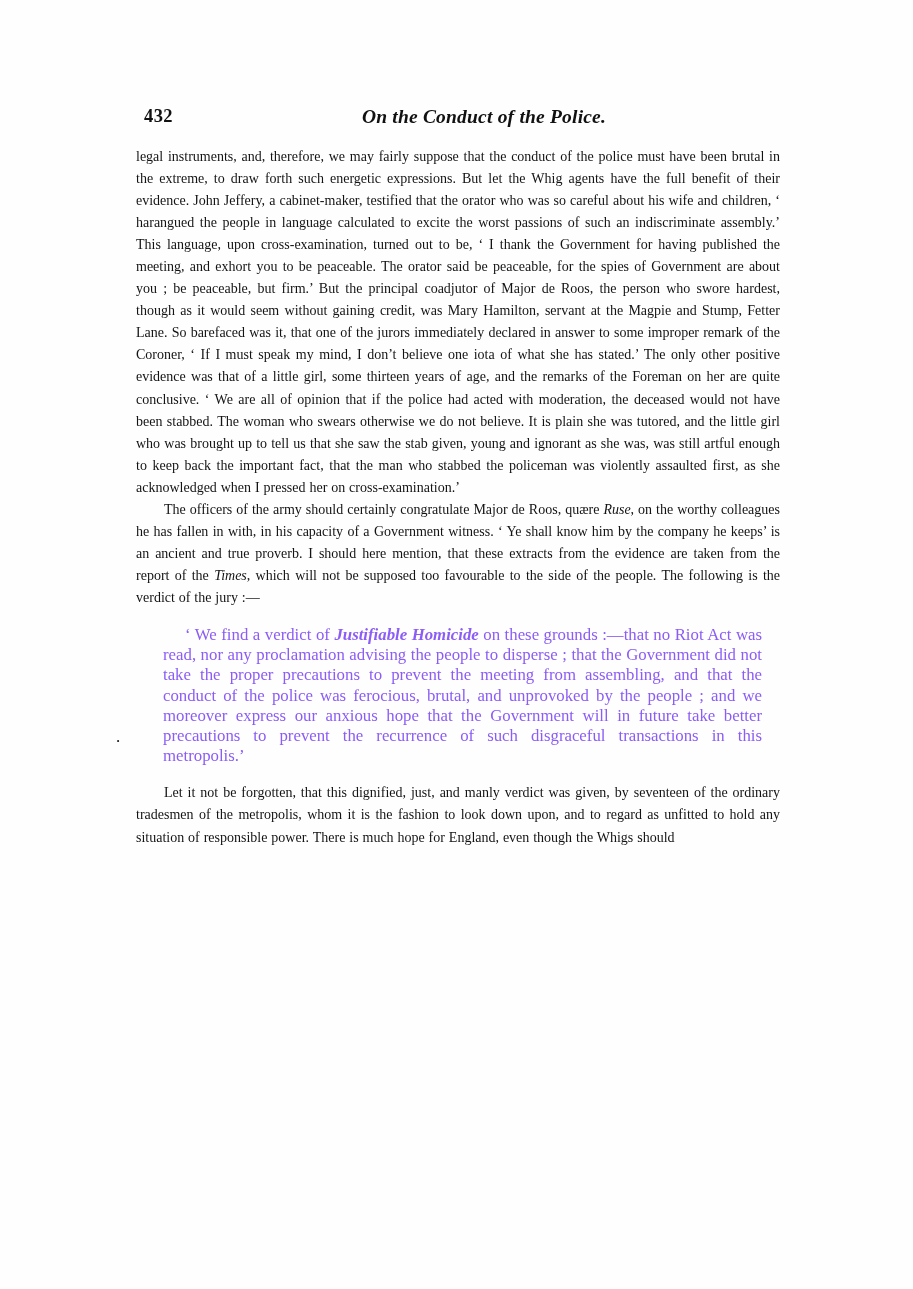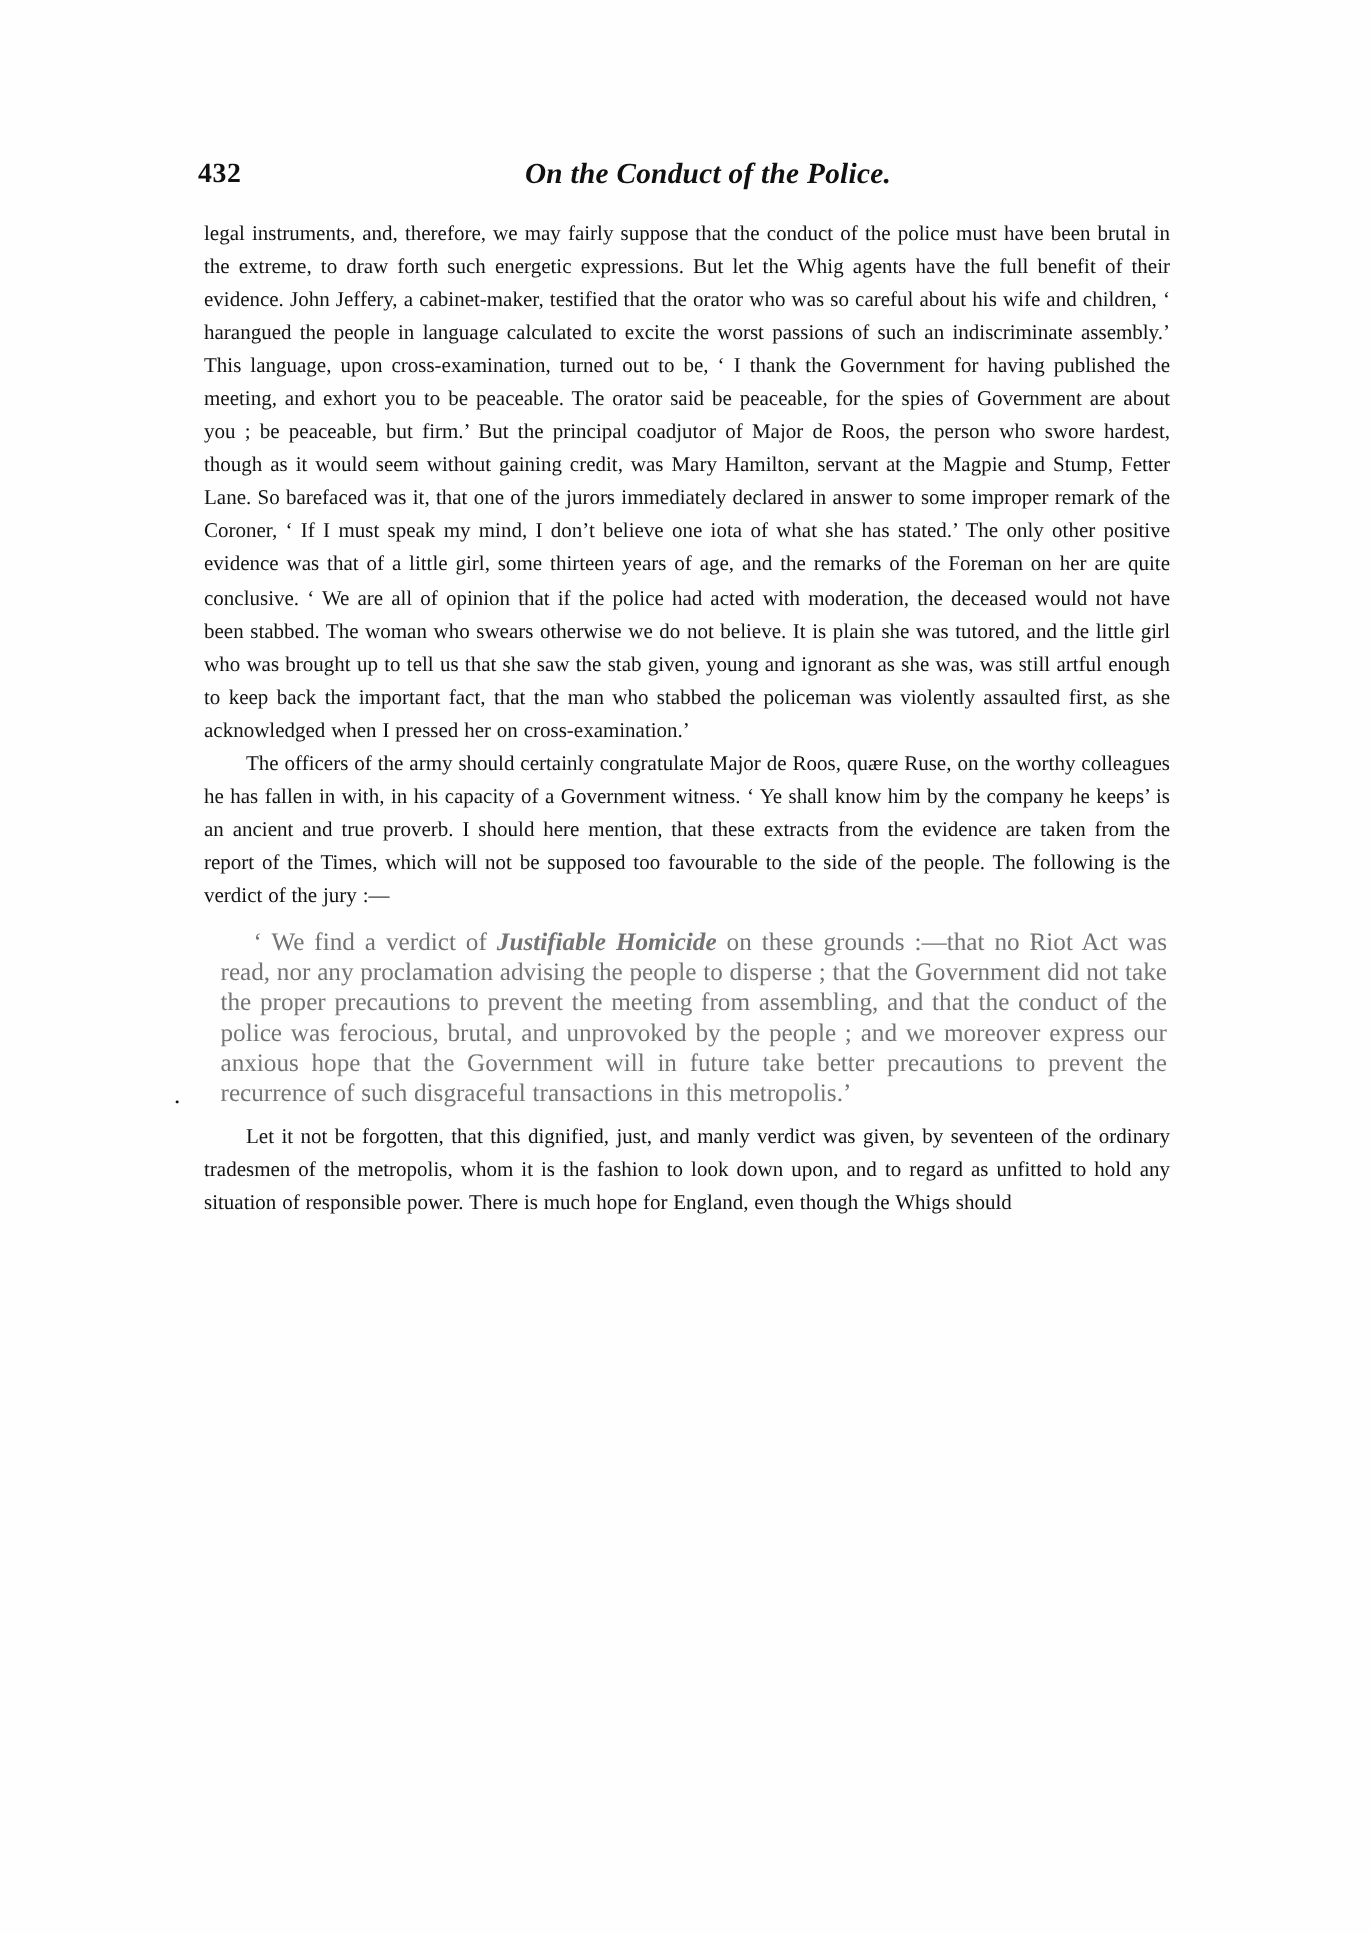--- a/index.html
+++ b/index.html
@@ -14,21 +14,21 @@
     background: #fefefe;
     overflow: hidden;
     font-family: "Liberation Serif", "DejaVu Serif", serif;
     color: #141414;
     -webkit-font-smoothing: none;
   }
 
   
   .header {
     position: absolute;
-    left: 132px;
+    left: 144px;
     top: 106px;
     width: 644px;
     height: 26px;
   }
   .folio {
     position: absolute;
     left: 0;
     top: 0;
     font-size: 18.5px;
     font-weight: bold;
@@ -75,39 +75,39 @@
 
   
   .quote-block {
     position: relative;
     margin-top: 9px;
     margin-bottom: 9px;
     padding-left: 11px;
     padding-right: 2px;
   }
   p.quote {
-    margin: 0;
+    margin: 16px;
     font-size: 16.8px;
     line-height: 20.2px;
     text-align: justify;
     text-justify: inter-word;
     word-spacing: 0.3px;
     text-indent: 22px;
-    color: #737373;
+    color: #8b5cf6;
   }
   .marginal-dot {
     position: absolute;
     left: -20px;
     top: 102px;
     font-size: 16.8px;
     line-height: 20.2px;
     color: #131313;
   }
 
-  .it { }
+  .it { font-style: italic; }
   .itb { font-style: italic; font-weight: bold; }
 </style>
 </head>
 <body>
 
 <div class="page">
 
   <div class="header">
     <div class="folio">432</div>
     <div class="runhead">On the Conduct of the Police.</div>

